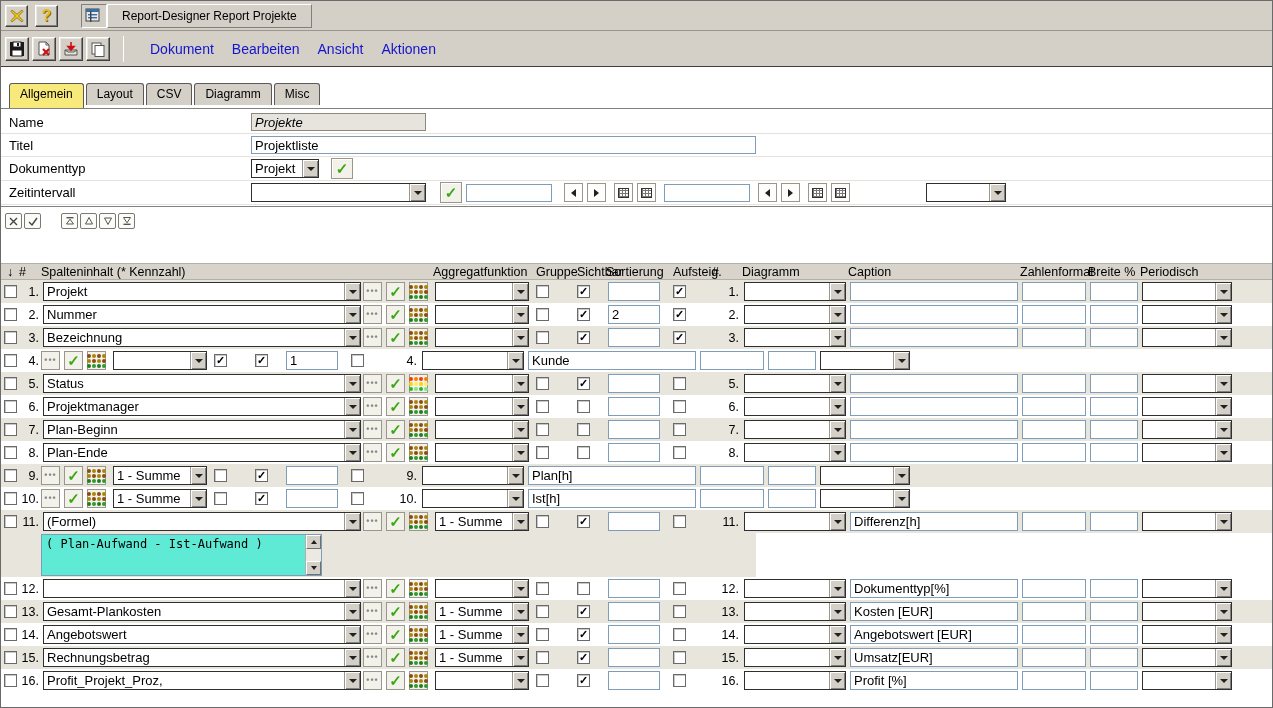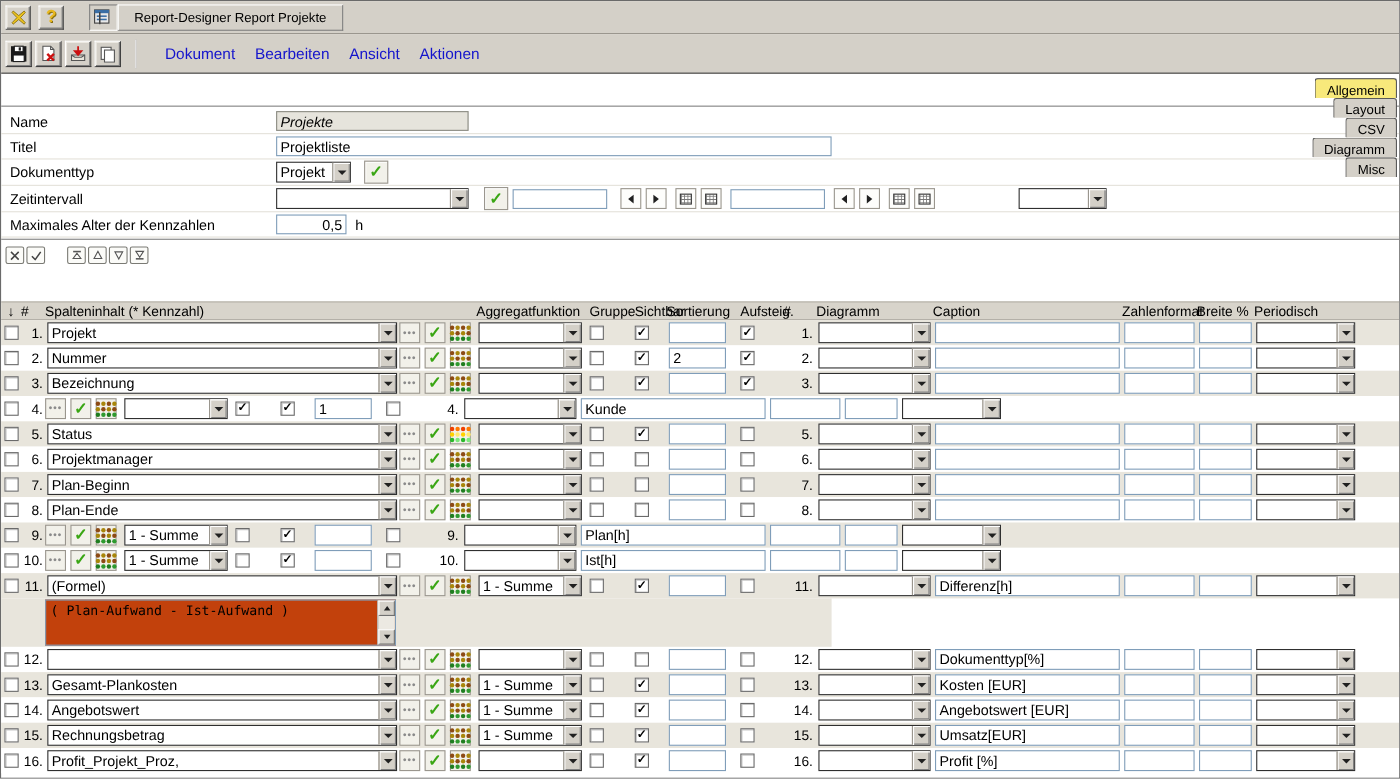--- a/index.html
+++ b/index.html
@@ -15,21 +15,21 @@
   .title-label { height:24px; border:1px solid; border-color:#fff #808080 #808080 #fff; background:#d4d0c8; display:flex; align-items:center; padding:0 14px; font-size:12px; }
 
   
   .toolbar { height:36px; background:#d4d0c8; display:flex; align-items:center; padding:0 4px; border-bottom:1px solid #404040; }
   .tool-btn { width:24px; height:24px; background:#d4d0c8; border:1px solid; border-color:#fff #404040 #404040 #fff; box-shadow:inset -1px -1px 0 #808080, inset 1px 1px 0 #ece9e2; display:flex; align-items:center; justify-content:center; margin-right:3px; cursor:pointer; }
   .tool-sep { width:1px; height:26px; background:#808080; border-right:1px solid #fff; margin:0 12px 0 10px; }
   .menu { display:flex; gap:18px; margin-left:14px; }
   .menu-item { color:#1414cc; font-size:14px; cursor:pointer; }
 
   
-  .tabs-strip { margin-top:4px; padding-left:8px; display:flex; align-items:flex-end; border-bottom:1px solid #808080; height:26px;flex-direction:column; }
+  .tabs-strip { margin-top:16px; padding-left:8px; display:flex; border-bottom:1px solid #808080; height:26px; }
   .tab { height:22px; padding:3px 10px 0; background:#d4d0c8; border:1px solid #5a5a5a; border-bottom:none; border-radius:3px 3px 0 0; margin-right:2px; font-size:12px; cursor:pointer; position:relative; }
   .tab.active { background:#f8e97b; height:25px; font-weight:normal; z-index:2; }
 
   
   .form-area { padding:2px 0 0 0; }
   .frow { display:flex; align-items:center; min-height:23px; border-bottom:1px solid #e4e2da; padding:1px 0; }
   .flabel { width:250px; padding-left:8px; font-size:13px; }
   .fctrl { display:flex; align-items:center; gap:4px; }
   .tf { background:#fff; border:1px solid #7f9db9; height:18px; padding:1px 3px; font-size:13px; overflow:hidden; white-space:nowrap; }
   .tf.ro { background:#e6e4dc; border:1px solid #8a8a82; }
@@ -71,21 +71,21 @@
   .gc .tf { width:100%; margin:0 2px; height:19px; }
   .cbx { width:13px; height:13px; background:#fff; border:1px solid #6a6a6a; box-shadow:inset 1px 1px 0 #c8c8c8; display:inline-flex; align-items:center; justify-content:center; font-size:11px; font-weight:bold; color:#000; line-height:1; cursor:pointer; }
   .small-btn { width:19px; height:19px; background:#f2f1ea; border:1px solid #9a968e; display:flex; align-items:center; justify-content:center; cursor:pointer; }
   .dotsg { color:#8a8a8a; font-weight:bold; letter-spacing:1px; font-size:9px; line-height:1; }
   .dots-icon { display:grid; grid-template-columns:repeat(4,4px); grid-auto-rows:4px; gap:1px; }
   .dots-icon i { display:block; width:4px; height:4px; border-radius:50%; }
 
   
   .formula-row { display:flex; height:44px; }
   .formula-left { width:755px; background:#e8e5dc; display:flex; padding:1px 0 1px 40px; }
-  .formula-box { width:319px; background:#c2410c; border:1px solid #7f9db9; display:flex; }
+  .formula-box { width:281px; background:#5eead4; border:1px solid #7f9db9; display:flex; }
   .formula-text { flex:1; font-family:"DejaVu Sans Mono", monospace; font-size:12px; padding:2px 4px; white-space:pre; }
   .fscroll { width:16px; border-left:1px solid #b0b0b0; background:#ece9e2; display:flex; flex-direction:column; justify-content:space-between; }
   .fs-btn { height:14px; background:#d4d0c8; border:1px solid; border-color:#fff #707070 #707070 #fff; display:flex; align-items:center; justify-content:center; }
   .tri-up-s { width:0;height:0;border-left:3px solid transparent;border-right:3px solid transparent;border-bottom:4px solid #202020; }
   .tri-down-s{ width:0;height:0;border-left:3px solid transparent;border-right:3px solid transparent;border-top:4px solid #202020; }
 </style>
 </head>
 <body>
 
 <div class="window">
@@ -223,27 +223,20 @@
             <span class="calgrid"></span>
           </div>
         <div class="combo w80" style="margin-left:72px">
           <span class="combo-val"></span>
           <span class="combo-btn">
               <span class="tri-down"></span>
             </span>
         </div>
       </div>
     </div>
-    <div class="frow">
-      <div class="flabel">Maximales Alter der Kennzahlen</div>
-      <div class="fctrl">
-        <div class="tf w64">0,5</div>
-        <span class="unit">h</span>
-      </div>
-    </div>
     <div class="form-divider"></div>
   </div>
 
   <div class="mini-toolbar">
     <div class="mini-btn">
       <svg width="9" height="9" viewBox="0 0 9 9">
           <path d="M1 1 L8 8 M8 1 L1 8" stroke="#444" stroke-width="1.4"></path>
         </svg>
     </div>
     <div class="mini-btn">

